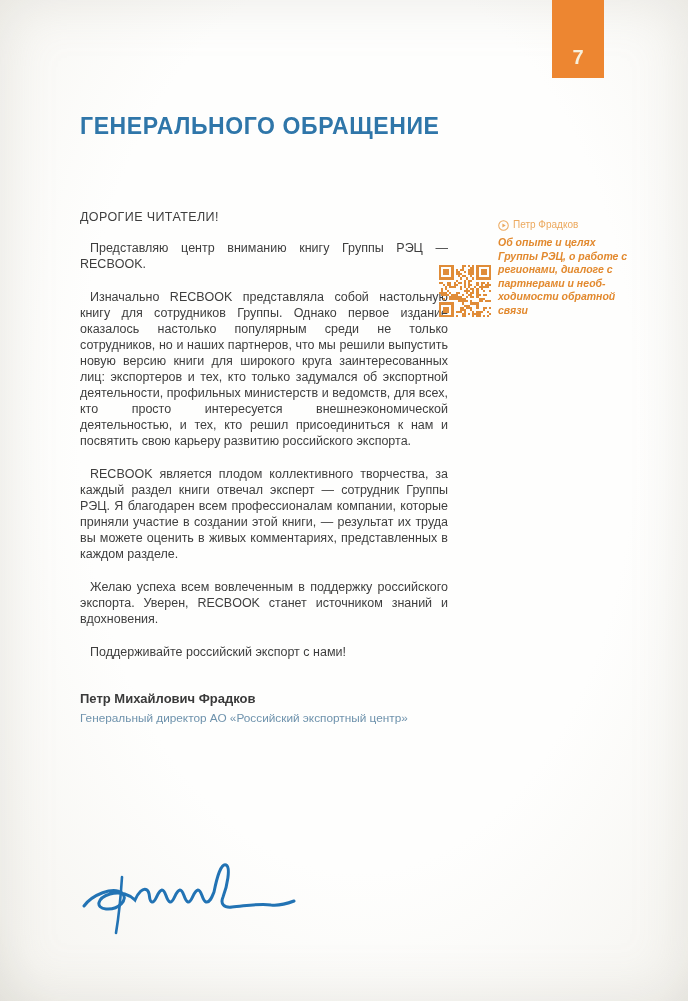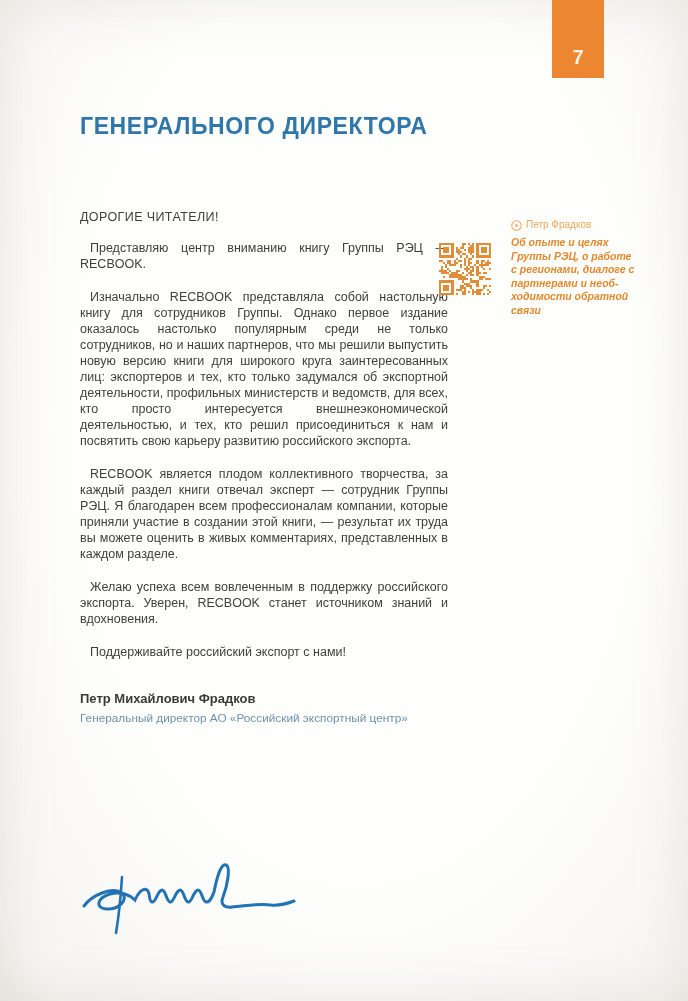--- a/index.html
+++ b/index.html
@@ -51,21 +51,21 @@
     font-weight: bold; font-size: 13px; color: #3A3A3A;
   }
   .sig-role {
     margin: 3px 0 0 0;
     font-size: 11.8px;
     color: var(--role_blue, #6E92AC);
   }
   
   .video-note {
     position: absolute; left: 439px; top: 219px; width: 200px;
-    display: flex; align-items: center; gap: 13px;
+    display: flex; align-items: flex-end;
   }
   .qr {
     width: 52px; height: 52px; flex: 0 0 52px; margin-top: 2px;
   }
   .video-note .txt { margin-left: 7px; width: 134px; }
   .speaker-row {
     display: flex; align-items: center;
     color: var(--speaker_orange, #ECA95E);
     font-size: 10px; line-height: 12px;
   }
@@ -84,21 +84,21 @@
 </head>
 <body>
 
 <div class="page">
 
   <div class="badge">
     <span>7</span>
   </div>
 
   <div class="heading">
-    <div>ГЕНЕРАЛЬНОГО ДИРЕКТОРА</div>
+    <div>ГЕНЕРАЛЬНОГО ОБРАЩЕНИЕ</div>
   </div>
 
   <div class="content">
     <p class="salutation">ДОРОГИЕ ЧИТАТЕЛИ!</p>
     <div>
         <p class="body-par">Представляю центр вниманию книгу Группы РЭЦ — RECBOOK.</p>
         <p class="body-par">Изначально RECBOOK представляла собой настольную книгу для сотрудников Группы. Однако первое издание оказалось настолько популярным среди не только сотрудников, но и наших партнеров, что мы решили выпустить новую версию книги для широкого круга заинтересованных лиц: экспортеров и тех, кто только задумался об экспортной деятельности, профильных министерств и ведомств, для всех, кто просто интересуется внешнеэкономической деятельностью, и тех, кто решил присоединиться к нам и посвятить свою карьеру развитию российского экспорта.</p>
         <p class="body-par">RECBOOK является плодом коллективного творчества, за каждый раздел книги отвечал эксперт — сотрудник Группы РЭЦ. Я благодарен всем профессионалам компании, которые приняли участие в создании этой книги, — результат их труда вы можете оценить в живых комментариях, представленных в каждом разделе.</p>
         <p class="body-par">Желаю успеха всем вовлеченным в поддержку российского экспорта. Уверен, RECBOOK станет источником знаний и вдохновения.</p>
         <p class="body-par">Поддерживайте российский экспорт с нами!</p>

